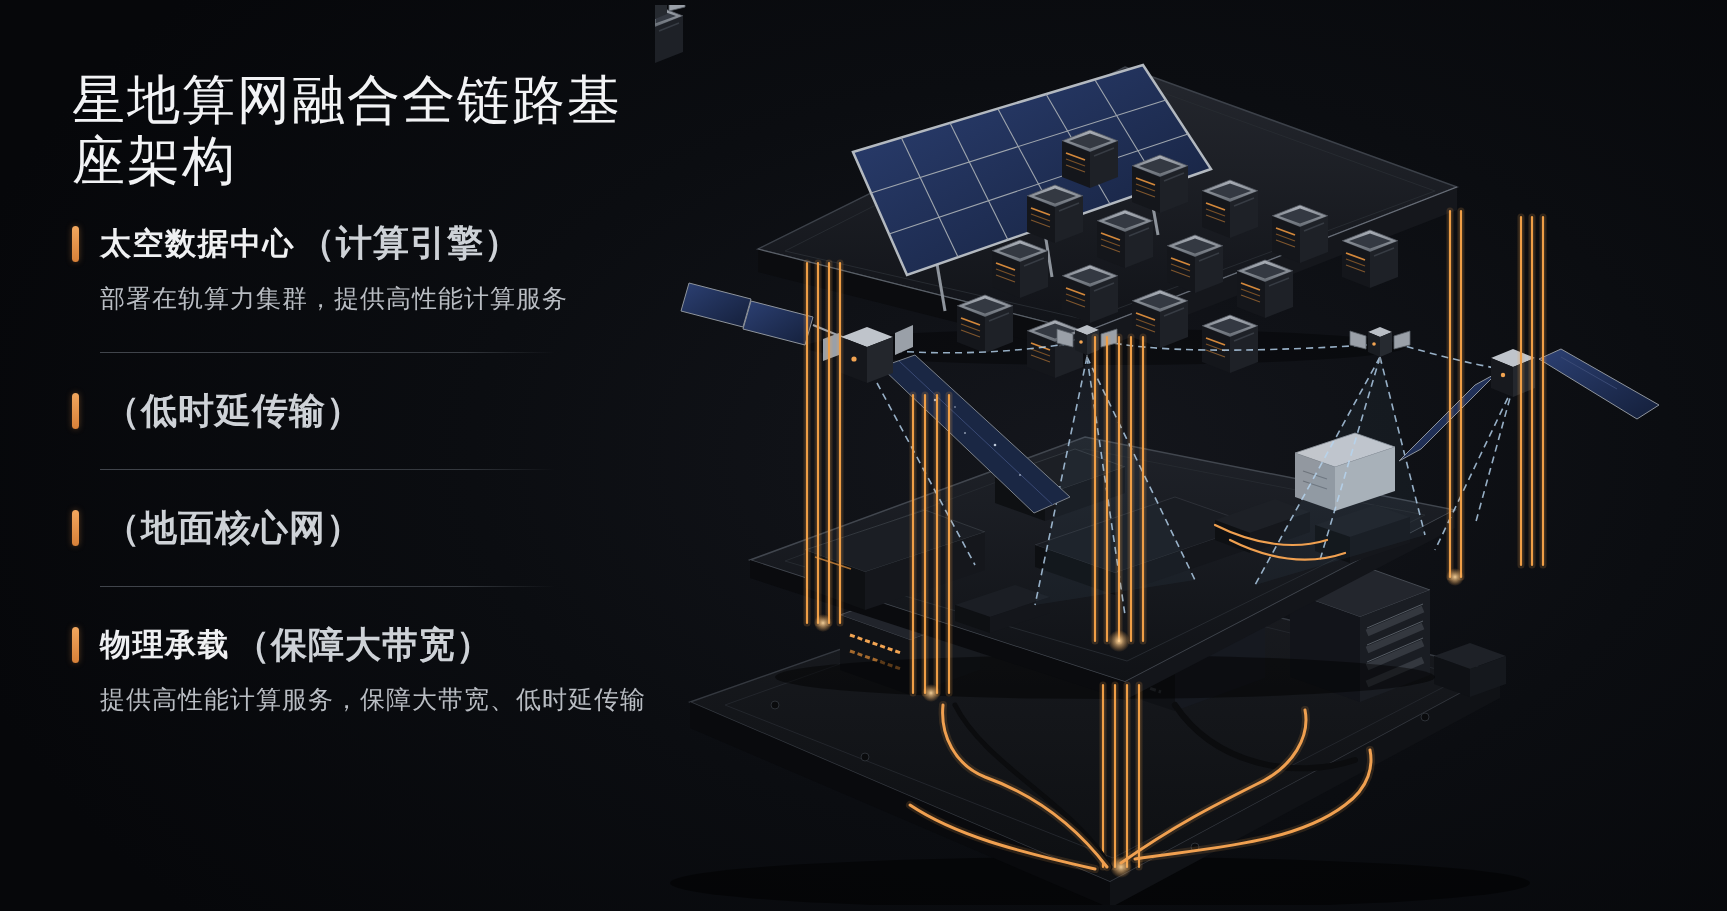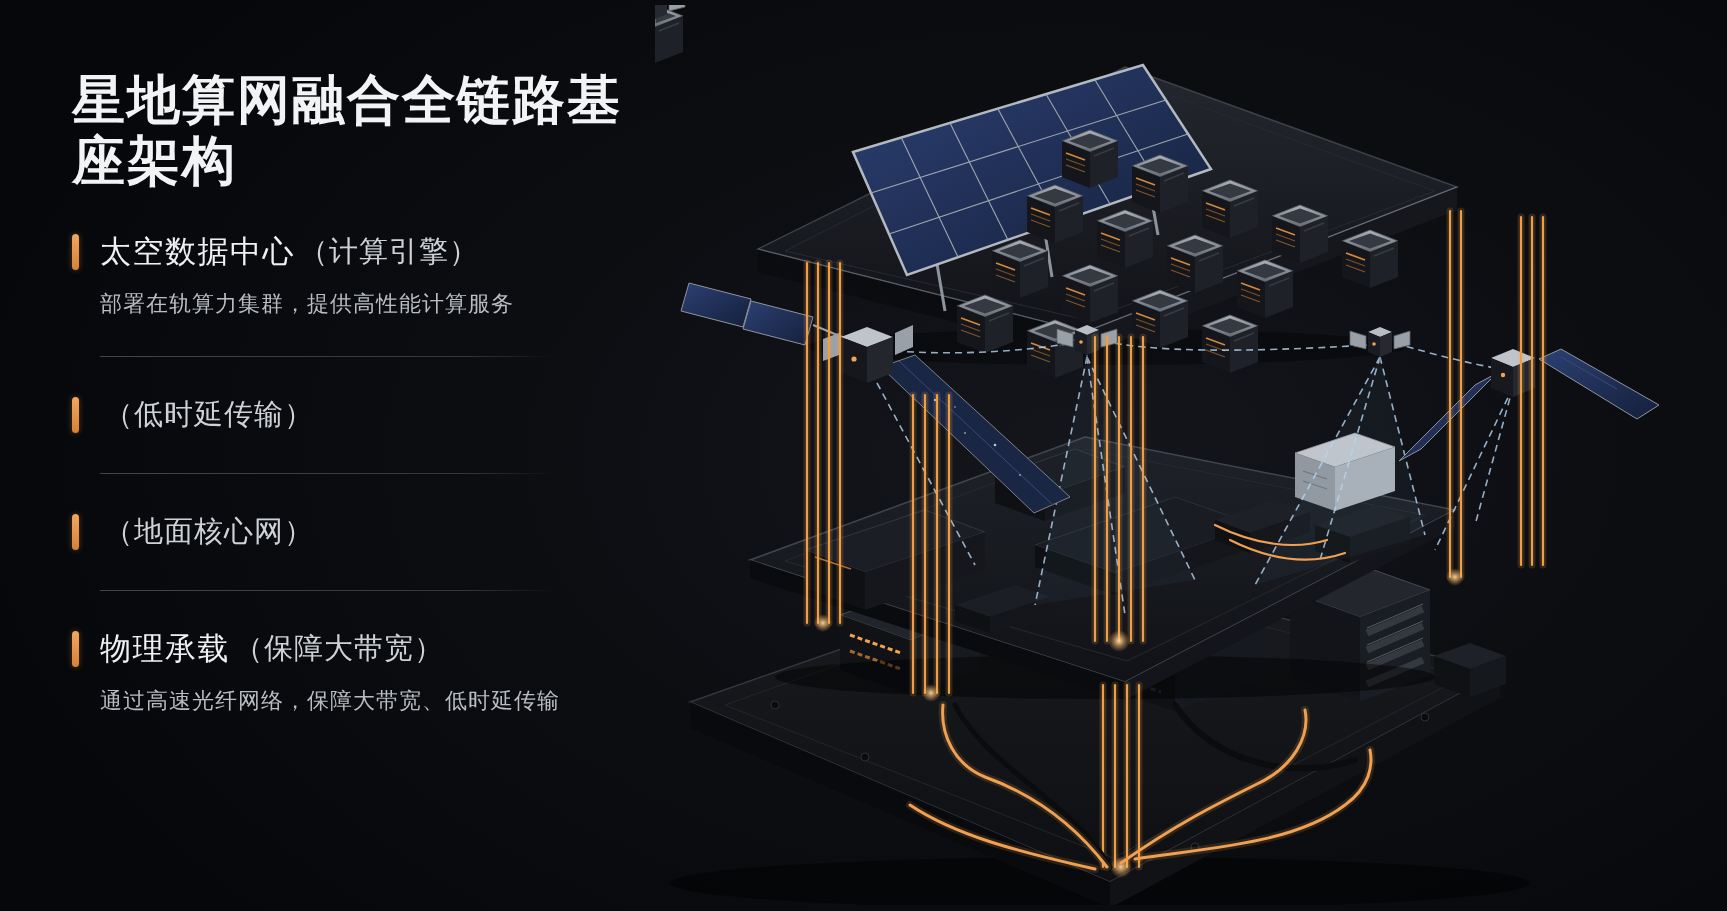--- a/index.html
+++ b/index.html
@@ -5,33 +5,33 @@
   html,body{margin:0;padding:0;background:#05060a;}
   .stage{
     position:relative;width:1727px;height:911px;overflow:hidden;
     background:
       radial-gradient(1150px 720px at 62% 50%, #14161c 0%, #0b0d11 52%, #06070a 100%);
     font-family:"Liberation Sans","DejaVu Sans",sans-serif;
   }
   
   .info-panel{position:absolute;left:72px;top:70px;width:580px;}
   .page-title{
-    margin:0 0 40px 0;font-size:53px;line-height:1.15;font-weight:700;
+    margin:0 0 32px 0;font-size:53px;line-height:1.15;font-weight:400;
     color:#f2f3f5;letter-spacing:2px;
   }
   .sec-head{display:flex;align-items:center;height:40px;}
   .accent-bar{
     width:7px;height:36px;border-radius:4px;flex:0 0 auto;margin-right:21px;
     background:linear-gradient(180deg,#f2a75e 0%,#d78038 100%);
     box-shadow:0 0 6px rgba(230,145,70,.35);
   }
-  .sec-name{font-size:31px;font-weight:400;color:#eff0f2;letter-spacing:1.5px;}
-  .sec-tag{font-size:29px;font-weight:400;color:#ced2d7;margin-left:4px;letter-spacing:1px;}
+  .sec-name{font-size:31px;font-weight:700;color:#eff0f2;letter-spacing:1.5px;}
+  .sec-tag{font-size:36px;font-weight:700;color:#ced2d7;margin-left:4px;letter-spacing:1px;}
   .sec-desc{
-    margin:18px 0 0 28px;font-size:22px;font-weight:400;color:#b9bdc3;
+    margin:18px 0 0 28px;font-size:25px;font-weight:400;color:#b9bdc3;
     letter-spacing:1px;line-height:1.3;
   }
   .divider{
     height:1px;width:455px;margin:38px 0 38px 28px;border:none;
     background:linear-gradient(90deg,#41454c 0%,#33373d 80%,rgba(50,54,60,0) 100%);
   }
   
   .art{position:absolute;left:655px;top:5px;width:1070px;height:900px;}
 </style>
 </head>
@@ -67,21 +67,21 @@
       </div>
     </div>
     <hr class="divider">
 
     <div class="section">
       <div class="sec-head">
         <span class="accent-bar"></span>
         <span class="sec-name">物理承载</span>
         <span class="sec-tag">（保障大带宽）</span>
       </div>
-      <div class="sec-desc">通过高速光纤网络，保障大带宽、低时延传输</div>
+      <div class="sec-desc">提供高性能计算服务，保障大带宽、低时延传输</div>
     </div>
   </div>
 
   <svg class="art" viewBox="0 0 1070 900">
     <defs>
       <linearGradient id="platTop" x1="0" y1="0" x2="0" y2="1">
         <stop offset="0" stop-color="#24272e"></stop>
           <stop offset="1" stop-color="#111318"></stop>
       </linearGradient>
       <linearGradient id="platMid" x1="0" y1="0" x2="0" y2="1">

